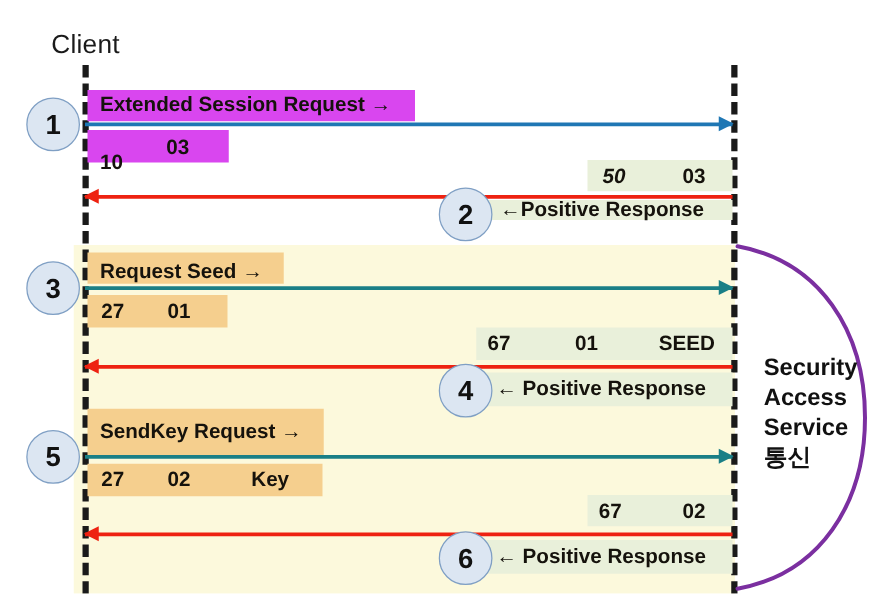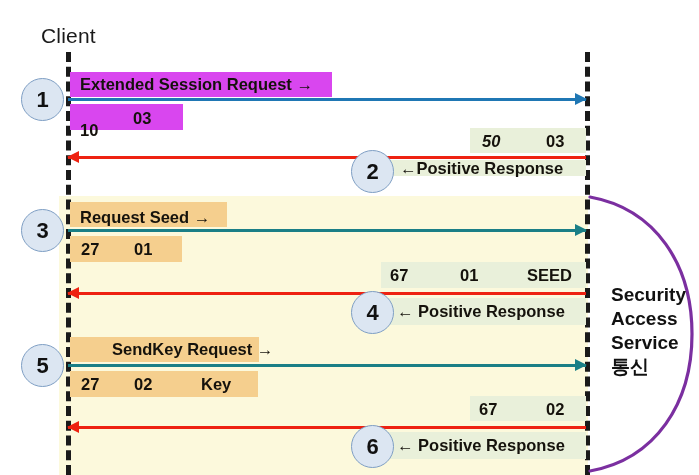--- a/index.html
+++ b/index.html
@@ -195,21 +195,21 @@
     <div class="shaft" style="background:#ee2211;"></div>
     <div class="arrow-head left"></div>
   </div>
 
   <div class="msg-box green" style="left:381px; top:298px; width:205px; height:27px;">
     <span class="txt" style="padding-left:16px;">← Positive Response</span>
   </div>
 
   <div class="step-circle" style="left:351px; top:291px;">4</div>
 
-  <div class="msg-box gold" style="left:70px; top:337px; width:189px; height:25px;padding-left:32px;">
+  <div class="msg-box gold" style="left:70px; top:327px; width:189px; height:37px;">
     <span class="txt">SendKey Request →</span>
   </div>
 
   <div class="arrow-line" style="left:68px; top:364px; width:518px; color:#1a7f86;">
     <div class="shaft" style="background:#1a7f86;"></div>
     <div class="arrow-head right"></div>
   </div>
 
   <div class="msg-box gold" style="left:70px; top:371px; width:188px; height:26px;"></div>
   <div class="cell" style="left:81px; top:375px;">27</div>

